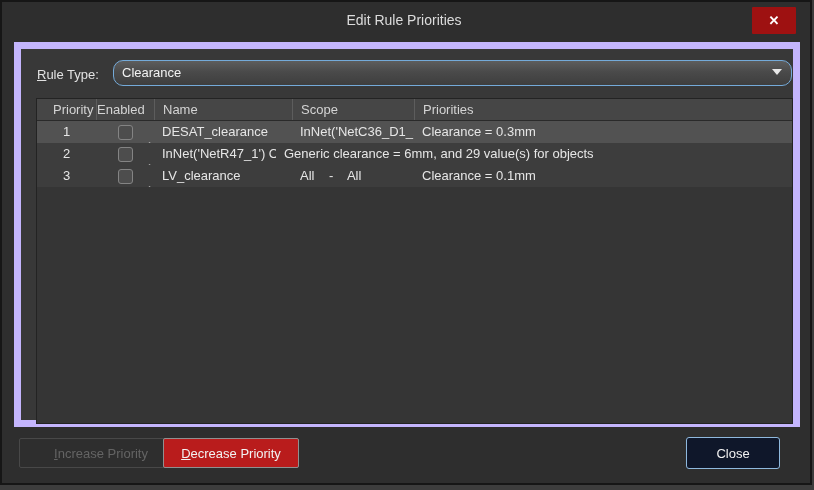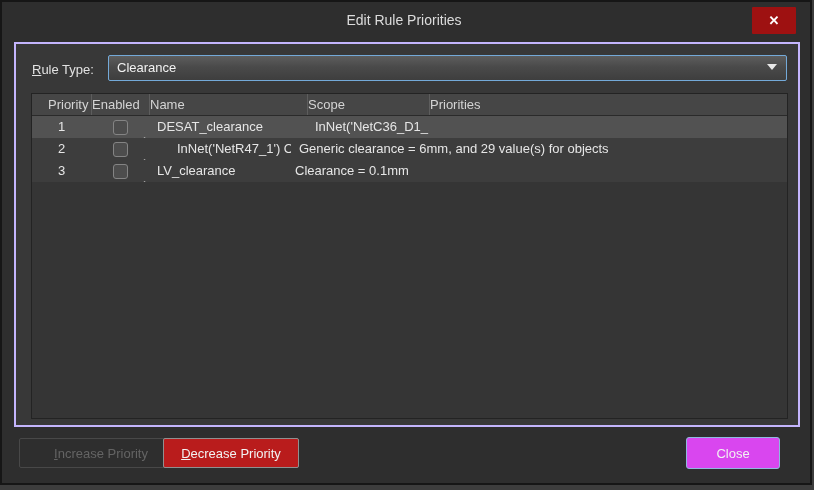--- a/index.html
+++ b/index.html
@@ -32,33 +32,33 @@
     border: none; border-radius: 1px;
     color: #ffffff; font-size: 13px; font-weight: bold;
     line-height: 27px; text-align: center;
     cursor: pointer; padding: 0;
   }
   
   .panel {
     position: absolute; left: 12px; top: 40px;
     width: 786px; height: 385px;
     background: #383838;
-    border: 2px solid #c4b5fd;
+    border: 7px solid #c4b5fd;
   }
   .ruletype-label {
     position: absolute; left: 16px; top: 18px;
     color: #e2e2e2; font-size: 13px;
   }
   .u { text-decoration: underline; }
   .combo {
     position: absolute; left: 92px; top: 11px;
     width: 679px; height: 26px;
     background: linear-gradient(180deg, #5d5d5d 0%, #4a4a4a 45%, #3e3e3e 100%);
     border: 1px solid #74aad9;
-    border-radius: 2px;
+    border-radius: 10px;
     color: #f2f2f2; font-size: 13px;
     line-height: 24px; padding-left: 8px;
     cursor: pointer;
   }
   .combo-arrow {
     position: absolute; right: 9px; top: 8px;
     width: 0; height: 0;
     border-left: 5px solid transparent;
     border-right: 5px solid transparent;
     border-top: 6px solid #e8e8e8;
@@ -72,41 +72,42 @@
     overflow: hidden;
   }
   .grid-header {
     display: flex; height: 22px;
     background: #464646;
     border-bottom: 1px solid #2a2a2a;
     color: #d4d4d4; font-size: 13px;
   }
   .hcell {
     line-height: 21px;
+    padding-left: 8px;
     white-space: nowrap; overflow: hidden;
     cursor: default;
   }
   .hcell + .hcell { border-left: 1px solid #5d5d5d; }
   .row {
     display: flex; height: 22px;
     background: #3d3d3d;
     color: #e6e6e6; font-size: 13px;
     cursor: default;
   }
   .row.selected { background: #525252; }
   .cell {
     line-height: 22px;
     padding-left: 8px;
     white-space: pre; overflow: hidden;
   }
   .c-priority { width: 59px; text-align: center; padding-left: 0; }
   .c-enabled  { width: 58px; text-align: center; padding-left: 0;
                 display: flex; align-items: center; justify-content: center; }
   .c-name     { width: 138px; }
-  .c-scope    { width: 122px; margin-left: 20px; }
+  .c-scope    { width: 122px; }
   .c-attrs    { flex: 1; }
   .checkbox {
     display: inline-block;
     width: 15px; height: 15px;
     background: #4d4d4d;
     border: 1px solid #848484;
     border-radius: 3px;
     color: #c2c2c2; font-size: 11px;
     line-height: 13px; text-align: center;
     cursor: pointer;
@@ -131,21 +132,21 @@
     left: 161px; top: 436px; width: 136px;
     border: 1px solid #909090;
     color: #f2f2f2;
     background: #b91c1c;
   }
   .btn-close {
     left: 684px; top: 435px; width: 94px; height: 32px;
     border: 1px solid #8fb9de;
     border-radius: 3px;
     color: #f2f2f2;
-    background: #d946ef;
+    background: #0f172a;
   }
 </style>
 </head>
 <body>
 
 <div class="dialog">
 
   <div class="titlebar">
     <div class="title">Edit Rule Priorities</div>
     <button class="close-btn">
@@ -173,20 +174,21 @@
       <div>
   <div class="row selected">
     <div class="cell c-priority">1</div>
     <div class="cell c-enabled">
       <span class="checkbox">
         <span class="checkmark">✓</span>
       </span>
     </div>
     <div class="cell c-name">DESAT_clearance</div>
     <div class="cell c-scope">InNet('NetC36_D1_1'</div>
+    <div class="cell c-attrs">Clearance = 0.3mm</div>
   </div>
 
   <div class="row">
     <div class="cell c-priority">2</div>
     <div class="cell c-enabled">
       <span class="checkbox">
         <span class="checkmark">✓</span>
       </span>
     </div>
     <div class="cell c-scope">InNet('NetR47_1') OR</div>
@@ -194,20 +196,21 @@
   </div>
 
   <div class="row">
     <div class="cell c-priority">3</div>
     <div class="cell c-enabled">
       <span class="checkbox">
         <span class="checkmark">✓</span>
       </span>
     </div>
     <div class="cell c-name">LV_clearance</div>
+    <div class="cell c-scope">All    -    All</div>
     <div class="cell c-attrs">Clearance = 0.1mm</div>
   </div>
 </div>
     </div>
 
   </div>
 
   <button class="btn btn-increase" aria-disabled="true"><span class="u">I</span><span>ncrease Priority</span></button>
 
   <button class="btn btn-decrease"><span class="u">D</span><span>ecrease Priority</span></button>

